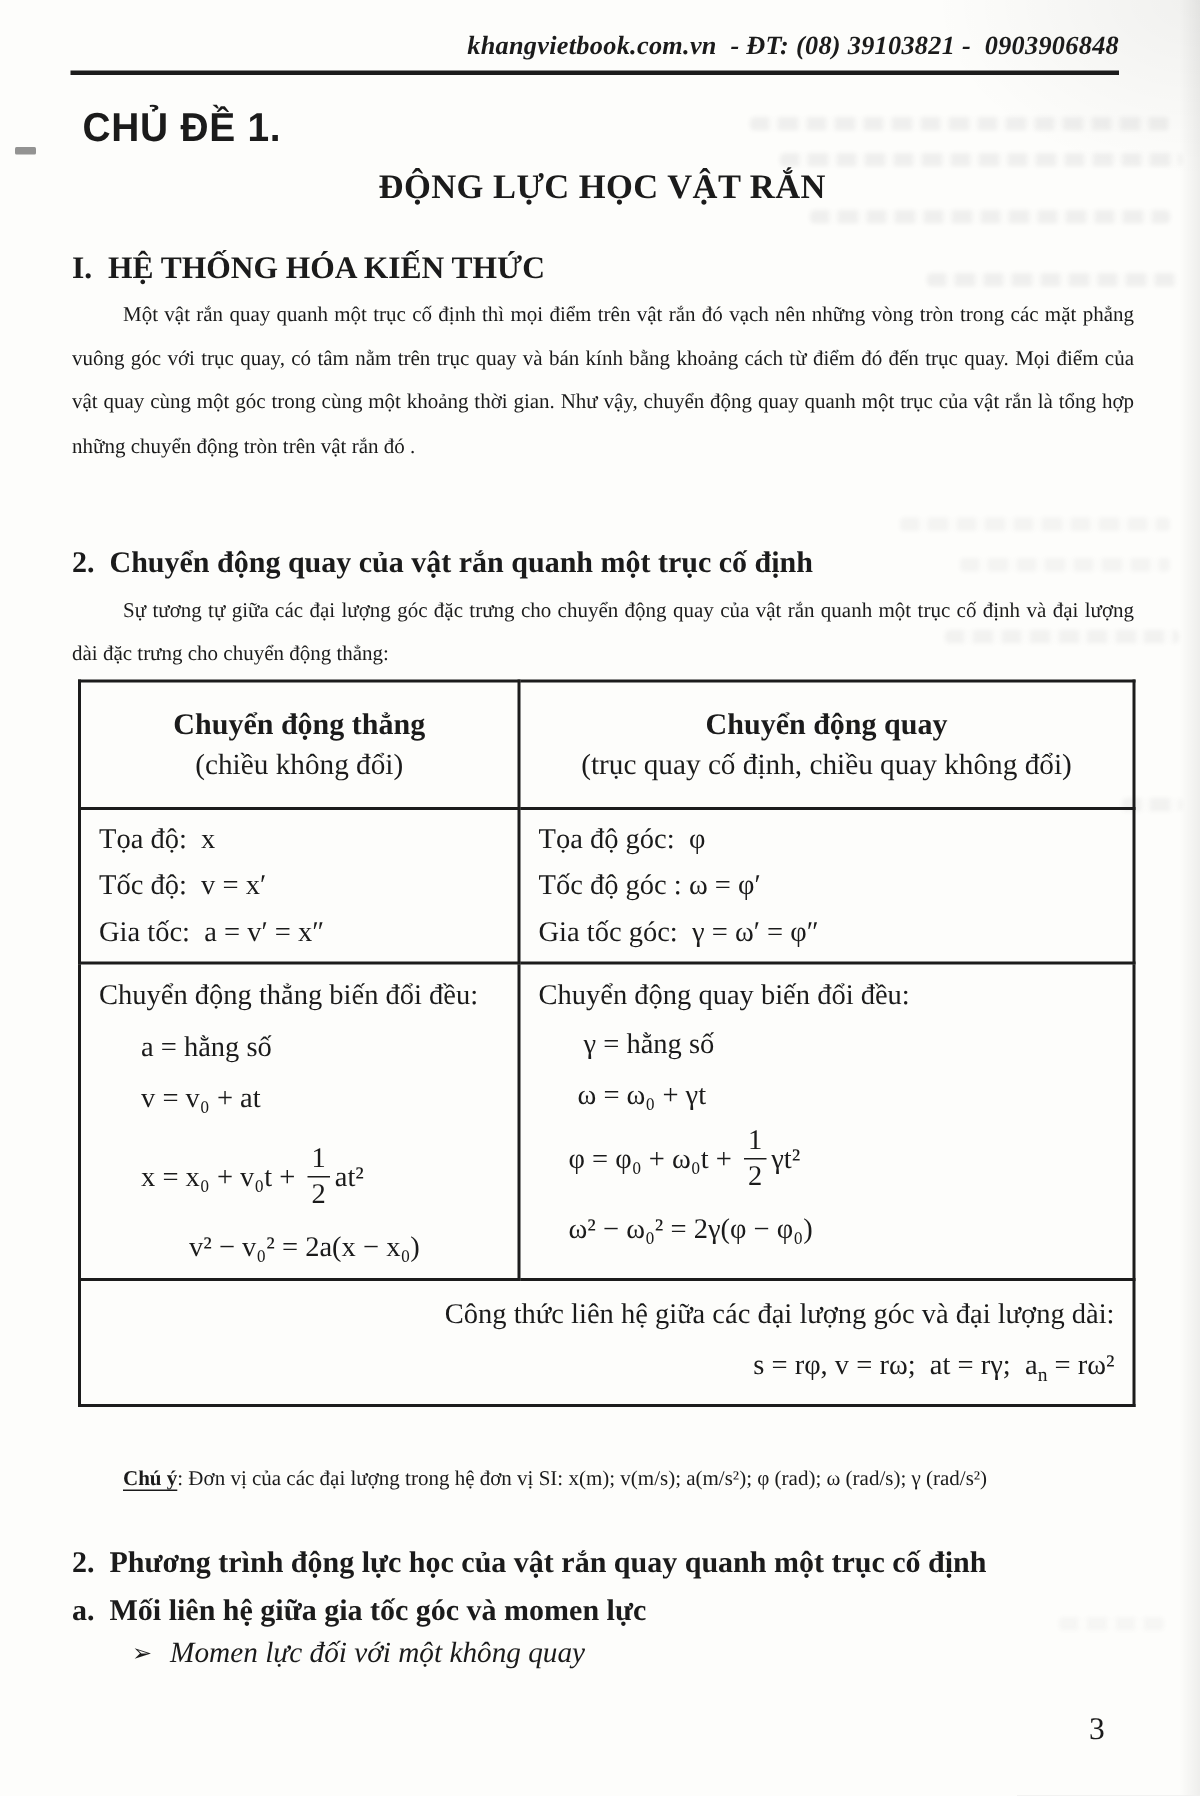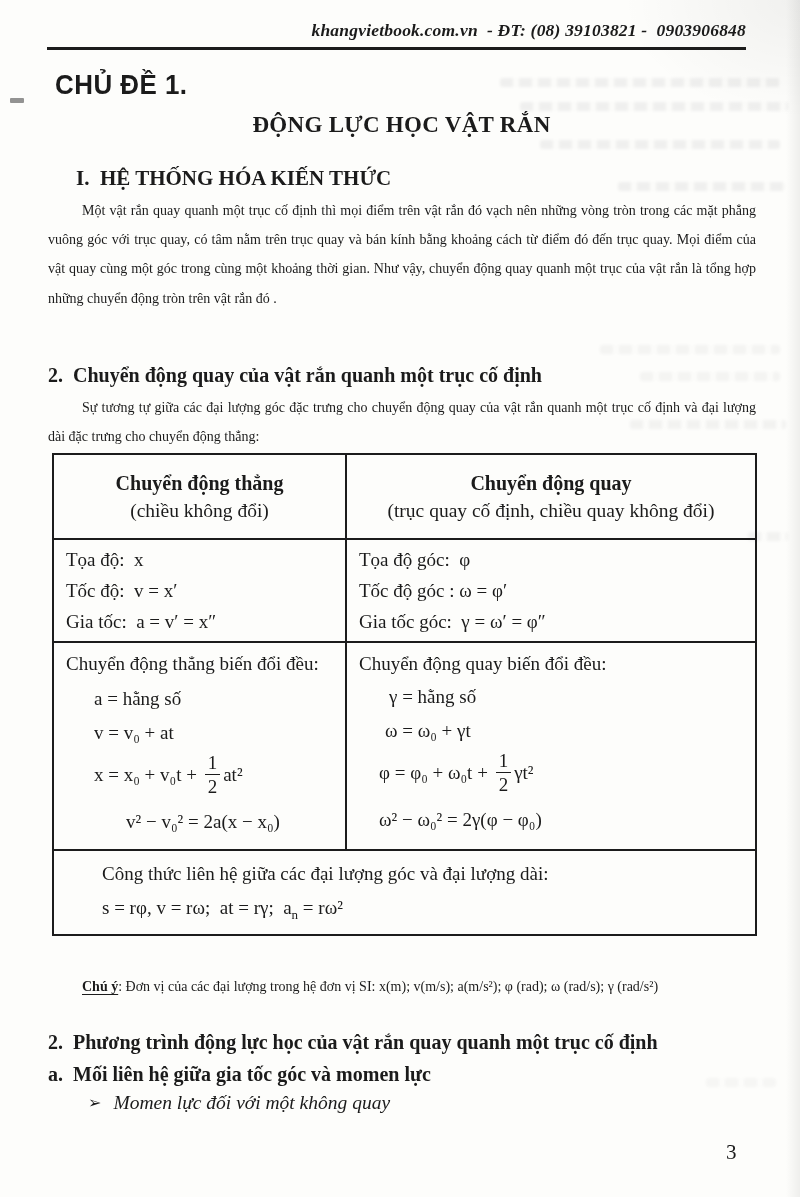--- a/index.html
+++ b/index.html
@@ -45,21 +45,21 @@
     font-family: "Liberation Sans", "DejaVu Sans", sans-serif;
     font-weight: bold; font-size: 27px; letter-spacing: 0.5px;
     transform: scaleX(0.96); transform-origin: left;
   }
   .chapter-title {
     position: absolute; top: 112px; left: 48px; width: 707px;
     text-align: center; font-weight: bold; font-size: 23px; letter-spacing: 0.3px;
   }
   .section-heading {
     position: absolute; top: 166px; left: 48px;
-    font-weight: bold; font-size: 21px; white-space: pre-wrap; margin-left: 28px;
+    font-weight: bold; font-size: 21px; white-space: pre-wrap;
   }
   .body-par {
     position: absolute; left: 48px; width: 708px;
     font-size: 14px; line-height: 29.2px; text-align: justify;
     text-indent: 34px;
   }
   .par-intro { top: 196px; }
   .sub-heading {
     position: absolute; left: 48px;
     font-weight: bold; font-size: 20px; white-space: pre-wrap;
@@ -85,33 +85,33 @@
   .q-line { line-height: 31px; white-space: pre-wrap; }
   tr.t-uniform td { height: 73px; padding-top: 5px; }
   .u-title { font-weight: normal; line-height: 33px; }
   .u-line { line-height: 33px; }
   tr.t-accel td { height: 208px; padding-top: 6px; }
   .a-title-left { text-align: justify; line-height: 30px; }
   .a-title-right { line-height: 30px; }
   .fml { line-height: 32px; }
   .f-left-1 { margin-left: 28px; margin-top: 4px; }
   .f-left-2 { margin-left: 28px; margin-top: 2px; }
-  .f-left-3 { margin-left: 28px; margin-top: 6px; }
+  .f-left-3 { margin-left: 28px; margin-top: 16px; }
   .f-left-4 { margin-left: 60px; margin-top: 8px; }
   .f-right-1 { margin-left: 30px; margin-top: 2px; }
   .f-right-2 { margin-left: 26px; margin-top: 2px; }
   .f-right-3 { margin-left: 20px; margin-top: 6px; }
   .f-right-4 { margin-left: 20px; margin-top: 8px; }
   .frac {
     display: inline-block; vertical-align: middle; text-align: center;
     margin: 0 3px; line-height: 1.0; font-size: 19px; position: relative; top: -2px;
   }
   .frac .num { display: block; border-bottom: 1.8px solid #1b1b1b; padding: 0 3px 2px; }
   .frac .den { display: block; padding-top: 2px; }
-  tr.t-relation td { height: 73px; padding-top: 8px; text-align: left; padding-left: 48px; }
+  tr.t-relation td { height: 73px; padding-top: 8px; text-align: right; padding-left: 48px; }
   .rel-title { line-height: 30px; }
   .rel-formula { margin-top: 4px; line-height: 30px; white-space: pre-wrap; }
   .rel-formula sub { font-size: 13px; }
 
   .par-note { top: 972px; line-height: 30px; }
   .note-label { font-weight: bold; text-decoration: underline; text-underline-offset: 3px; }
   .sh-2 { top: 1031px; }
   .sh-a { top: 1063px; }
   .bullet-line {
     position: absolute; top: 1092px; left: 88px;

